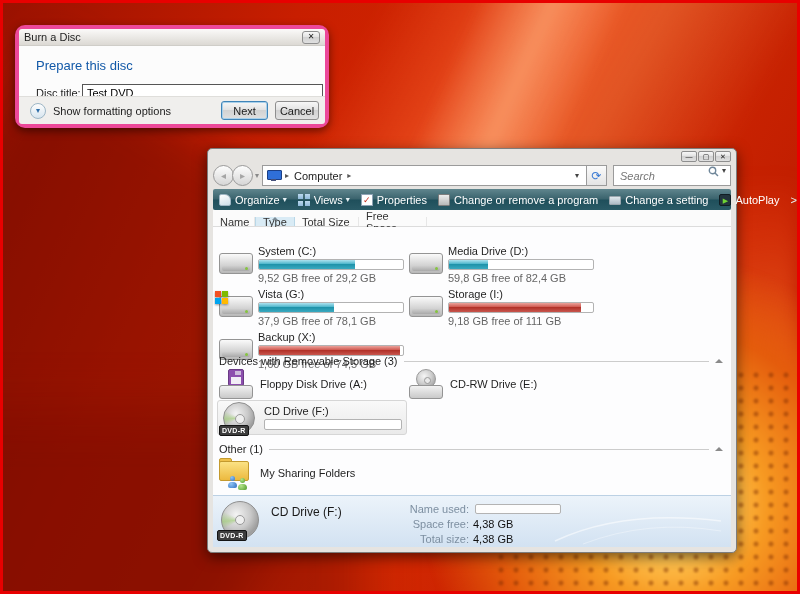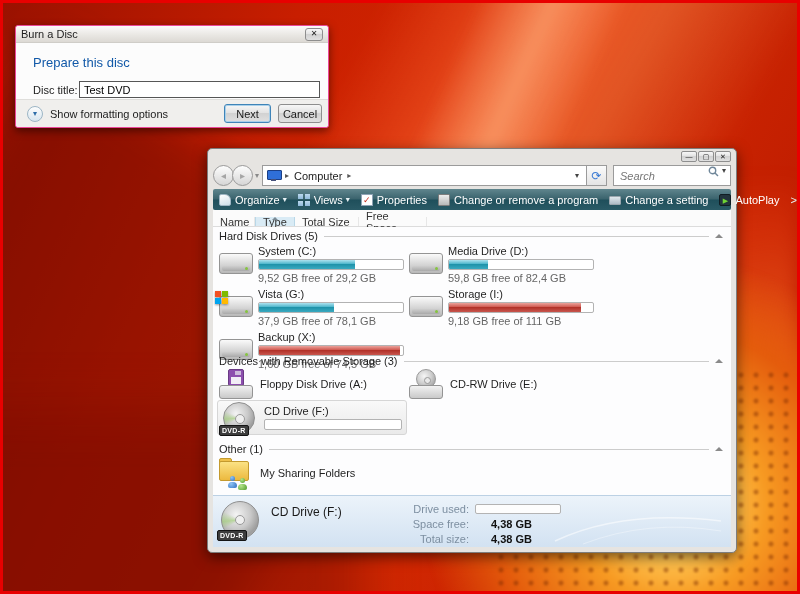--- a/index.html
+++ b/index.html
@@ -23,22 +23,22 @@
      background:radial-gradient(ellipse at 100% 60%,rgba(255,120,40,.7),rgba(255,90,30,.25) 55%,transparent 75%);}
   
   .gauge{height:11px;background:#fff;border:1px solid #b3b3b3;border-radius:2px;overflow:hidden;}
   .gauge-fill{height:100%;}
   .gauge-fill.teal{background:linear-gradient(180deg,#aee2ef 0%,#49b4ca 45%,#1f93aa 50%,#3aa9c0 100%);}
   .gauge-fill.red{background:linear-gradient(180deg,#eba29b 0%,#cf574e 45%,#b23229 50%,#c8564e 100%);}
   .gauge-fill.empty{background:transparent;}
   .btn{display:inline-flex;align-items:center;justify-content:center;border:1px solid #8e8e8e;border-radius:3px;
        background:linear-gradient(180deg,#f7f7f7,#e3e3e3 45%,#d2d2d2 50%,#e0e0e0);font-size:11px;color:#1c1c1c;cursor:default;}
   
-  .dlg{position:absolute;left:12px;top:22px;width:314px;height:103px;background:#fcfcfc;border:1px solid #ec4899;
-       border-radius:3px;box-shadow:0 3px 9px rgba(0,0,0,.5);z-index:5;}
+  .dlg{position:absolute;left:12px;top:22px;width:314px;height:103px;background:#fcfcfc;border:4px solid #ec4899;
+       border-radius:10px;box-shadow:0 3px 9px rgba(0,0,0,.5);z-index:5;}
   .dlg-title{height:17px;display:flex;align-items:center;padding:0 5px;border-radius:3px 3px 0 0;
        background:linear-gradient(180deg,#fbfaf9,#e8e6e2 60%,#dcd9d4);border-bottom:1px solid #cfcdc8;color:#1d1d1d;}
   .dlg-close{margin-left:auto;width:18px;height:13px;font-size:8px;line-height:1;}
   .dlg-heading{position:absolute;left:17px;top:29px;font-size:13px;color:#1259a8;}
   .dlg-row{position:absolute;left:17px;top:55px;display:flex;align-items:center;}
   .dlg-label{width:46px;}
   .dlg-input{width:241px;height:17px;border:1px solid #565656;font:11px "Liberation Sans",sans-serif;padding:1px 4px;outline:none;}
   .dlg-footer{position:absolute;left:0;right:0;bottom:0;height:28px;background:#f0efed;border-top:1px solid #dfdedb;
        border-radius:0 0 3px 3px;display:flex;align-items:center;padding:0 6px;}
   .expander{width:16px;height:16px;border-radius:50%;border:1px solid #9db6c6;margin:0 7px 0 5px;
@@ -147,21 +147,21 @@
   .person-green::after{background:radial-gradient(circle at 35% 30%,#b5e58a,#4e9a2a);}
   
   .details{position:absolute;left:5px;right:5px;bottom:5px;height:52px;border-top:1px solid #bcd1e4;
        background:linear-gradient(180deg,#ecf3fa,#d2e2f2);overflow:hidden;}
   .details .icon-disc{position:absolute;left:8px;top:5px;width:38px;height:38px;}
   .details .icon-disc::after{left:13px;top:13px;}
   .det-name{position:absolute;left:58px;top:9px;font-size:12px;color:#1a1a1a;}
   .det-rows{position:absolute;left:156px;top:5px;}
   .det-row{display:flex;align-items:center;height:15px;}
   .det-label{width:100px;text-align:right;color:#7d8fa1;}
-  .det-value{margin-left:22px;color:#111;font-weight:bold;}
+  .det-value{margin-left:4px;color:#111;font-weight:normal;}
   .det-row .gauge{width:86px;height:10px;margin-left:6px;background:#fdfdfd;}
   .swoosh{position:absolute;right:8px;bottom:2px;}
 </style>
 </head>
 <body>
 
 <div class="screen">
   <div class="desktop">
     <div class="wp wp-dark1"></div>
     <div class="wp wp-dark2"></div>
@@ -255,25 +255,20 @@
       <span class="col col-type" style="width:40px">
         <span class="sort-caret"></span>
         <span>Type</span>
       </span>
       <span class="col" style="width:64px">Total Size</span>
       <span class="col" style="width:68px">Free Space</span>
     </div>
 
     <div class="list">
 
-      <div class="sec" style="top:3px">
-        <span>Hard Disk Drives (5)</span>
-        <span class="sec-line"></span>
-        <span class="sec-chev"></span>
-      </div>
 
       <div class="drive" style="left:6px;top:18px">
         <span class="icon-hdd"></span>
         <span class="meta">
           <div class="d-name">System (C:)</div>
           <div class="gauge">
               <div class="gauge-fill teal" style="width: 67%;"></div>
             </div>
           <div class="d-free">9,52 GB free of 29,2 GB</div>
         </span>
@@ -368,21 +363,21 @@
       </div>
     </div>
 
     <div class="details">
       <span class="icon-disc">
         <span class="disc-badge">DVD-R</span>
       </span>
       <span class="det-name">CD Drive (F:)</span>
       <div class="det-rows">
         <div class="det-row">
-          <span class="det-label">Drive used:</span>
+          <span class="det-label">Name used:</span>
           <span class="gauge"></span>
         </div>
         <div class="det-row">
           <span class="det-label">Space free:</span>
           <span class="det-value">4,38 GB</span>
         </div>
         <div class="det-row">
           <span class="det-label">Total size:</span>
           <span class="det-value">4,38 GB</span>
         </div>

